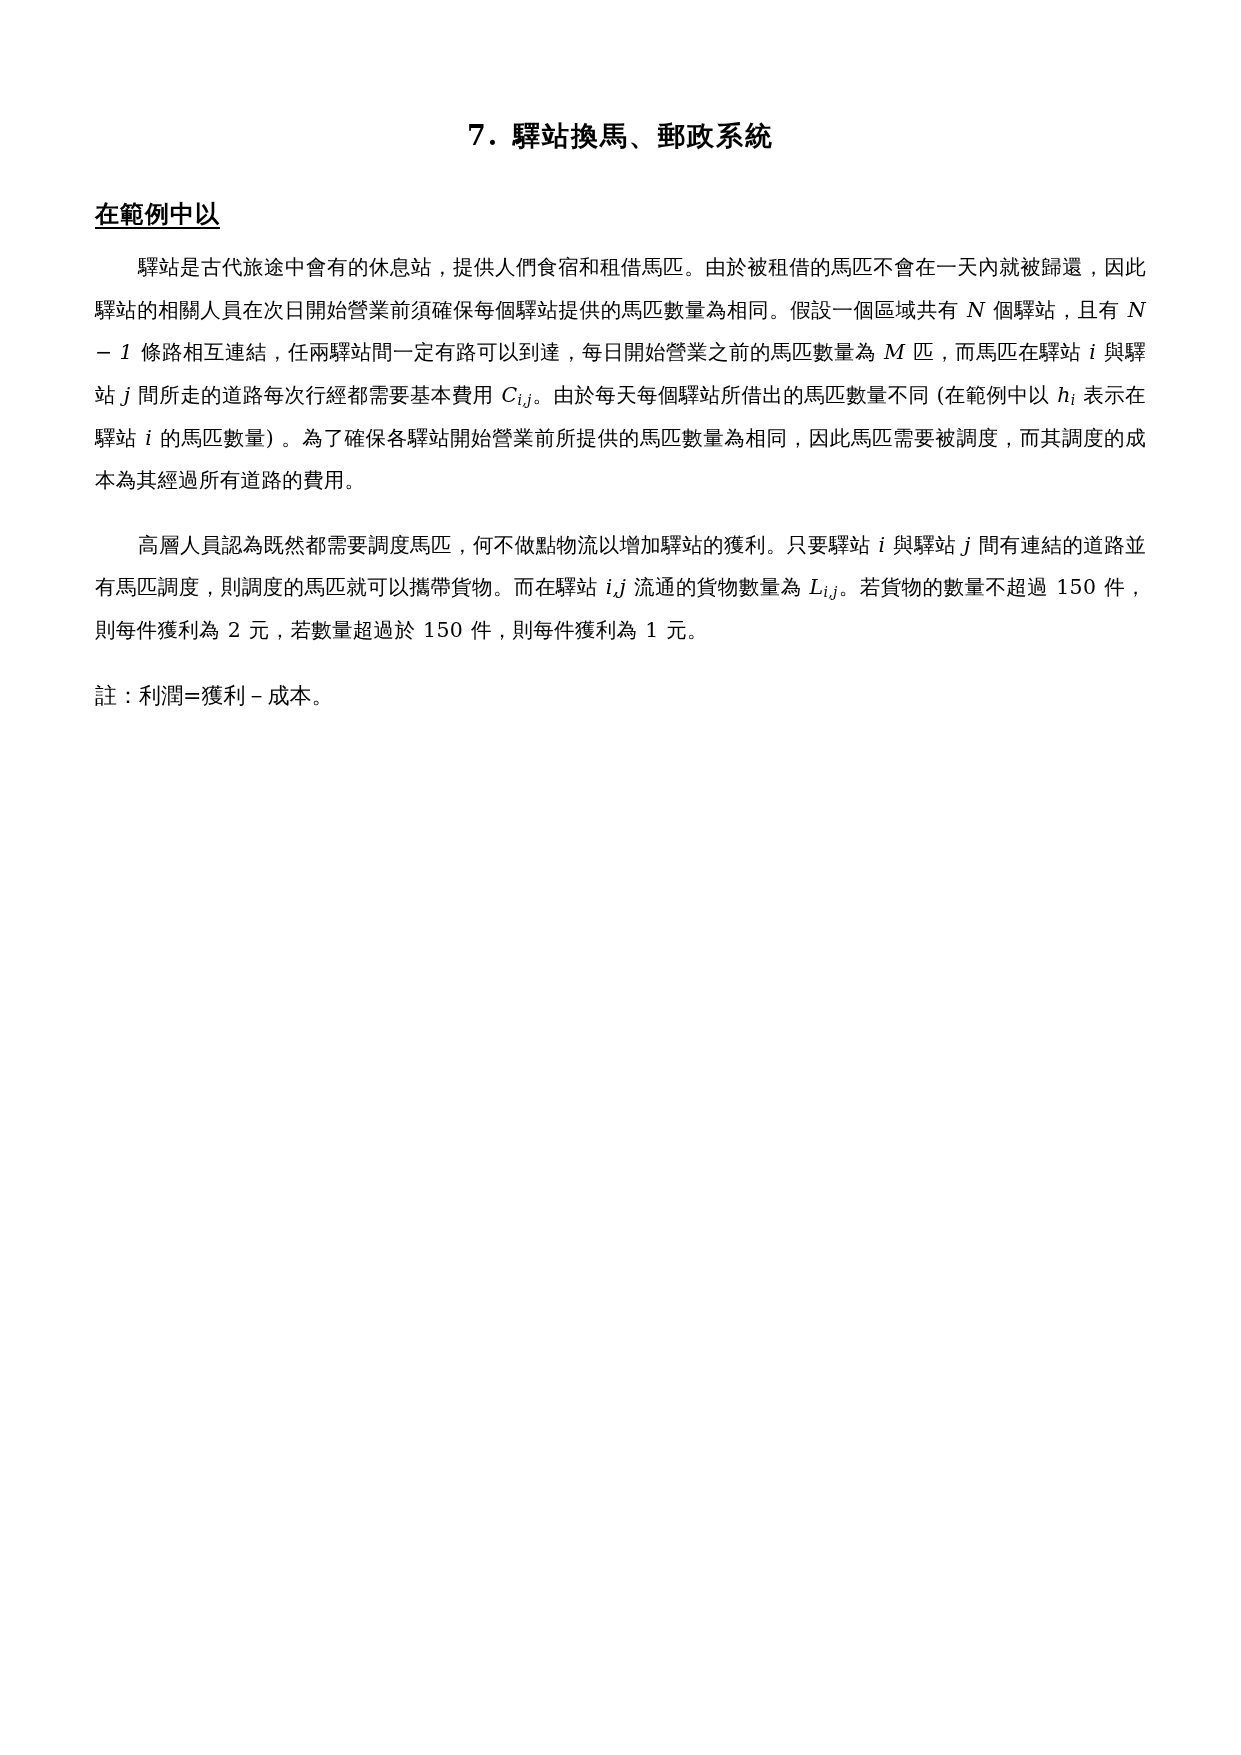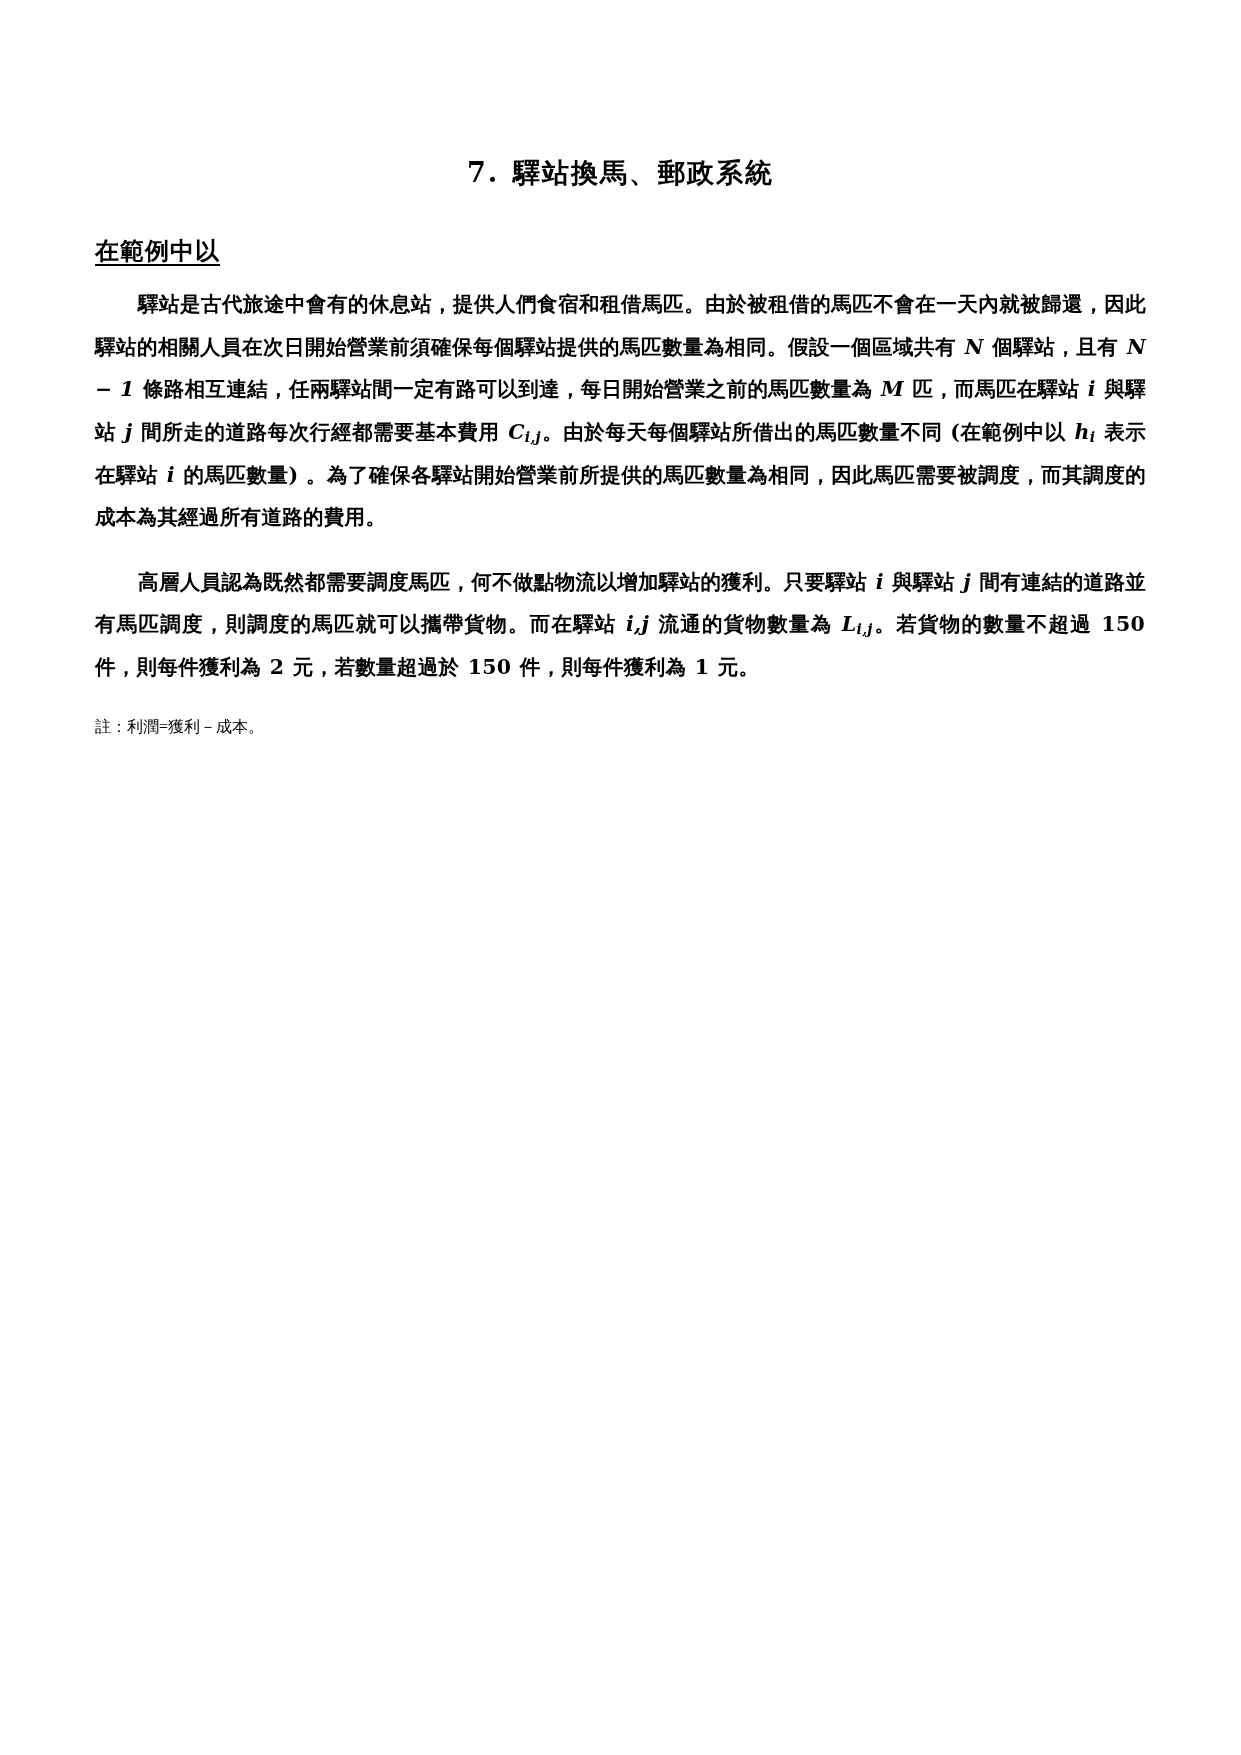--- a/index.html
+++ b/index.html
@@ -13,21 +13,20 @@
     font-family: "DejaVu Serif", "Liberation Serif", serif;
     color: #000000;
     position: relative;
     overflow: hidden;
   }
   .page {
     box-sizing: border-box;
     width: 1241px;
     height: 1640px;
     padding: 118px 95px 0 95px;
-    margin-top: 37px;
   }
   .doc-title {
     text-align: center;
     font-size: 27px;
     font-weight: bold;
     letter-spacing: 2px;
     margin: 0 0 44px 0;
     font-family: "DejaVu Serif", "Liberation Serif", serif;
   }
   .doc-title .num {
@@ -42,43 +41,41 @@
     margin: 0 0 16px 0;
   }
   .para {
     font-size: 20.5px;
     line-height: 2.08;
     text-align: justify;
     text-justify: inter-ideograph;
     margin: 0 0 22px 0;
     text-indent: 2.1em;
     letter-spacing: 0.3px;
-    font-weight: bold;
   }
   .mathvar {
     font-family: "DejaVu Serif", "Liberation Serif", serif;
     font-style: italic;
     padding: 0 1px;
   }
   .mathvar sub {
     font-size: 0.68em;
     font-style: italic;
     vertical-align: -0.25em;
   }
   .mathnum {
     font-family: "DejaVu Serif", "Liberation Serif", serif;
     font-style: normal;
     padding: 0 1px;
   }
   .note {
-    font-size: 16px;
+    font-size: 22px;
     line-height: 2.0;
     margin: 14px 0 0 0;
     text-indent: 0;
-    font-family: Liberation Serif, serif;
   }
 </style>
 </head>
 <body>
 
 <div class="page">
 
   <h1 class="doc-title">
     <span class="num">7.</span><span>驛站換馬、郵政系統</span>
   </h1>

